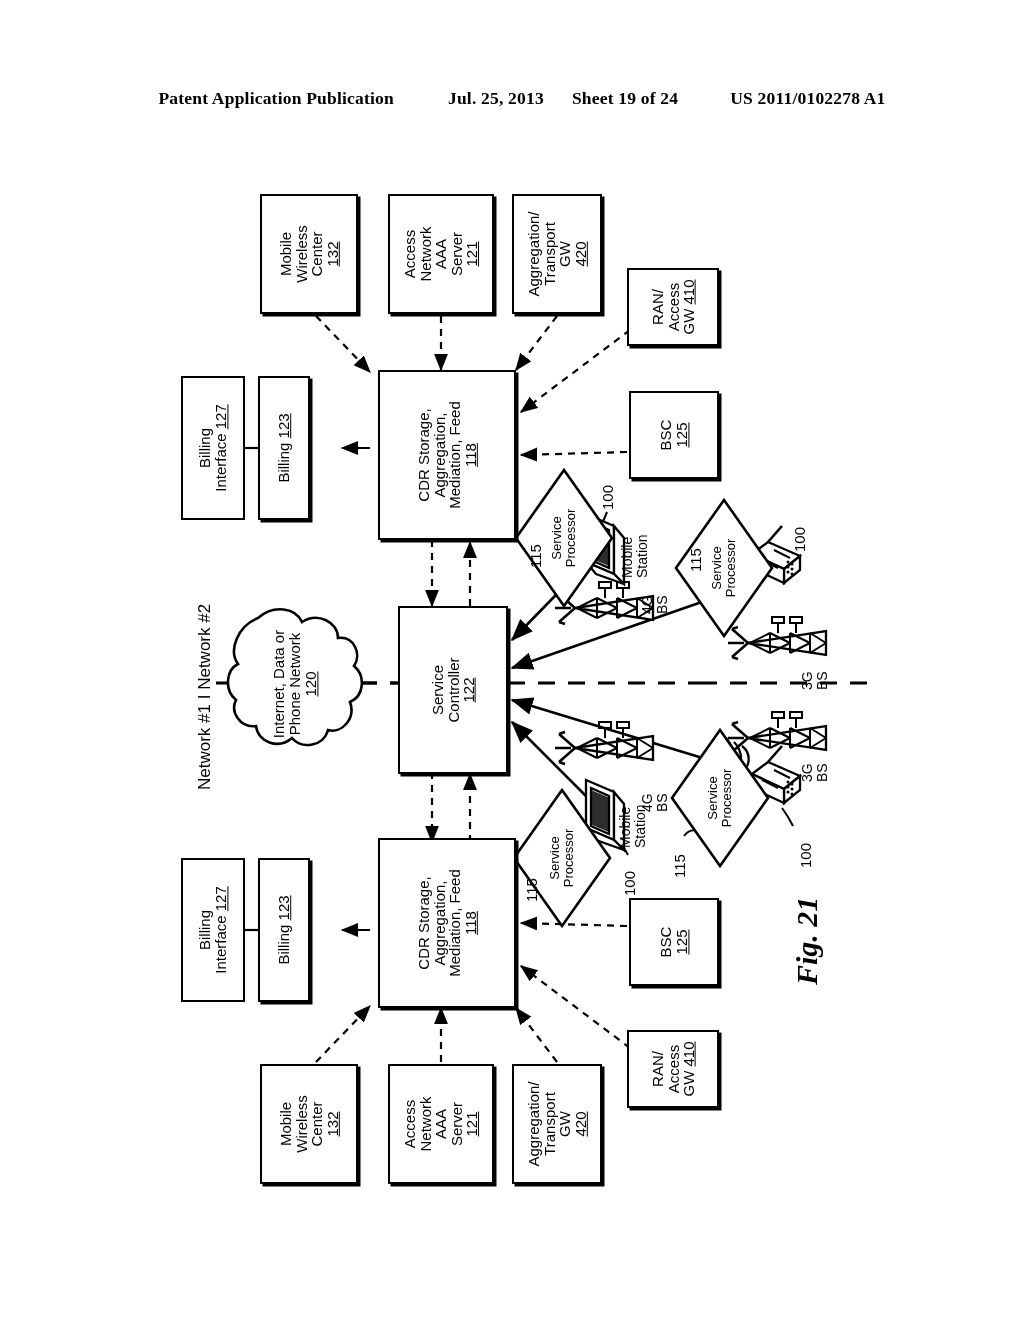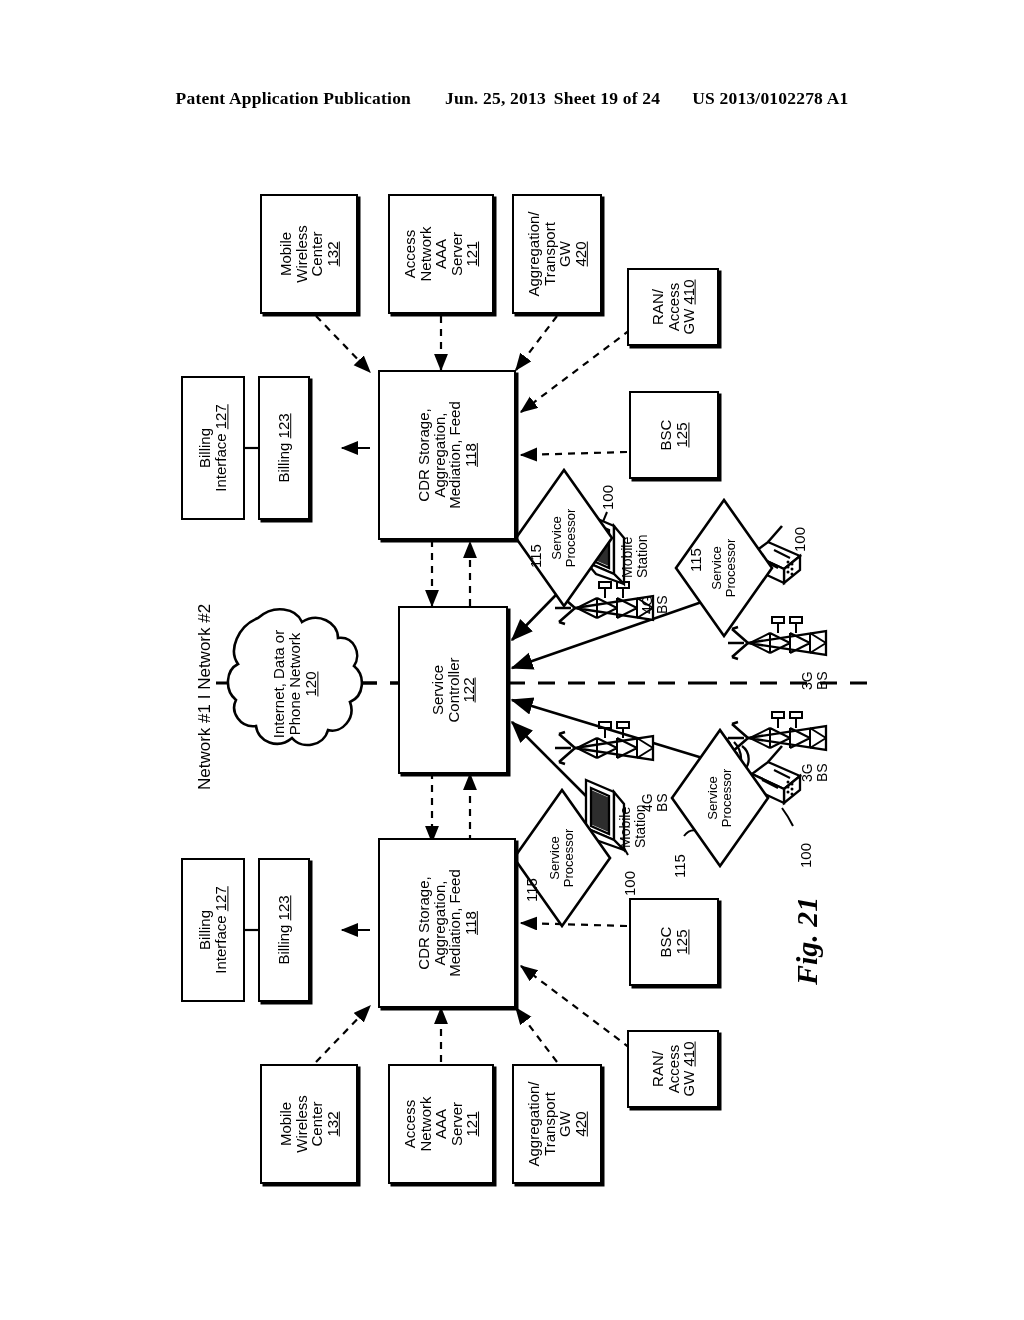--- a/index.html
+++ b/index.html
@@ -4,21 +4,21 @@
 <style>
   html,body{margin:0;padding:0;background:#fff;}
   body{width:1024px;height:1320px;position:relative;
        font-family:"Liberation Sans", sans-serif;color:#000;overflow:hidden;}
 
   
   #page-header{position:absolute;left:0;top:88px;width:1024px;
       display:flex;justify-content:center;align-items:baseline;
       font-family:"Liberation Serif", serif;font-weight:bold;font-size:17.5px;
       letter-spacing:.2px;white-space:nowrap;}
-  #page-header .seg{display:inline-block;}
+  #page-header .seg{display:inline-block;margin-left:20px;}
   #page-header .gap-a{width:34px;display:inline-block;}
   #page-header .gap-b{width:8px;display:inline-block;}
   #page-header .gap-c{width:32px;display:inline-block;}
 
   
   #figure{position:absolute;left:0;top:0;width:1024px;height:1320px;}
   #figure svg{position:absolute;left:0;top:0;}
 
   
   .nbox{position:absolute;border:2.4px solid #000;background:#fff;
@@ -53,25 +53,25 @@
   .diamond .dtext{position:absolute;left:50%;top:50%;
       transform:translate(-50%,-50%) rotate(-90deg);
       white-space:nowrap;text-align:center;font-size:13px;line-height:1.06;}
 </style>
 </head>
 <body>
 
 <div id="page-header">
   <span class="seg">Patent Application Publication</span>
   <span class="gap-a"></span>
-  <span class="seg">Jun. 25, 2013</span>
+  <span class="seg">Jul. 25, 2013</span>
   <span class="gap-b"></span>
   <span class="seg">Sheet 19 of 24</span>
   <span class="gap-c"></span>
-  <span class="seg">US 2013/0102278 A1</span>
+  <span class="seg">US 2011/0102278 A1</span>
 </div>
 
 <div id="figure">
 
 <svg width="1024" height="1320" viewBox="0 0 1024 1320">
   <defs>
     <marker id="ah" markerWidth="9" markerHeight="9" refX="7.4" refY="3.2" orient="auto" markerUnits="strokeWidth">
       <path d="M0,0 L8,3.2 L0,6.4 z" fill="#000"></path>
     </marker>
     <marker id="ahs" markerWidth="10" markerHeight="10" refX="8" refY="3.4" orient="auto" markerUnits="strokeWidth">

